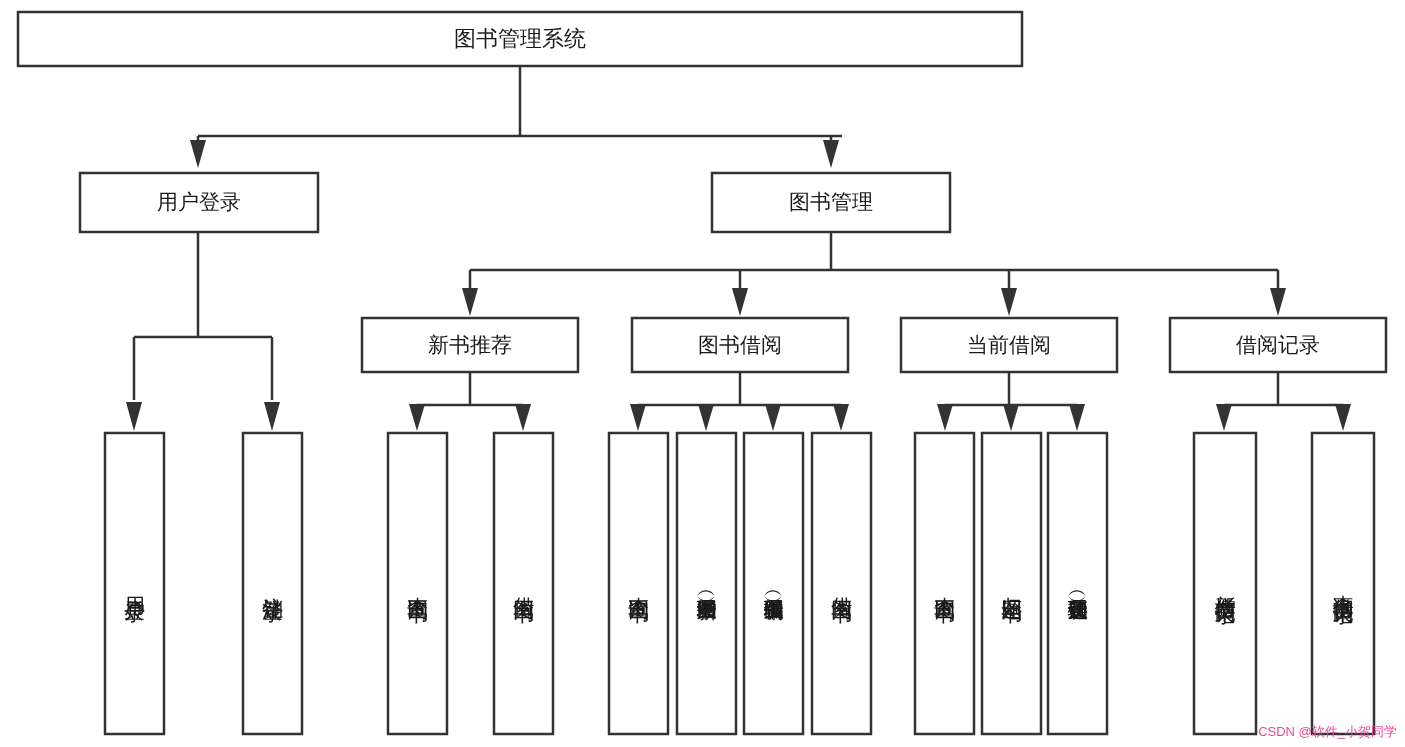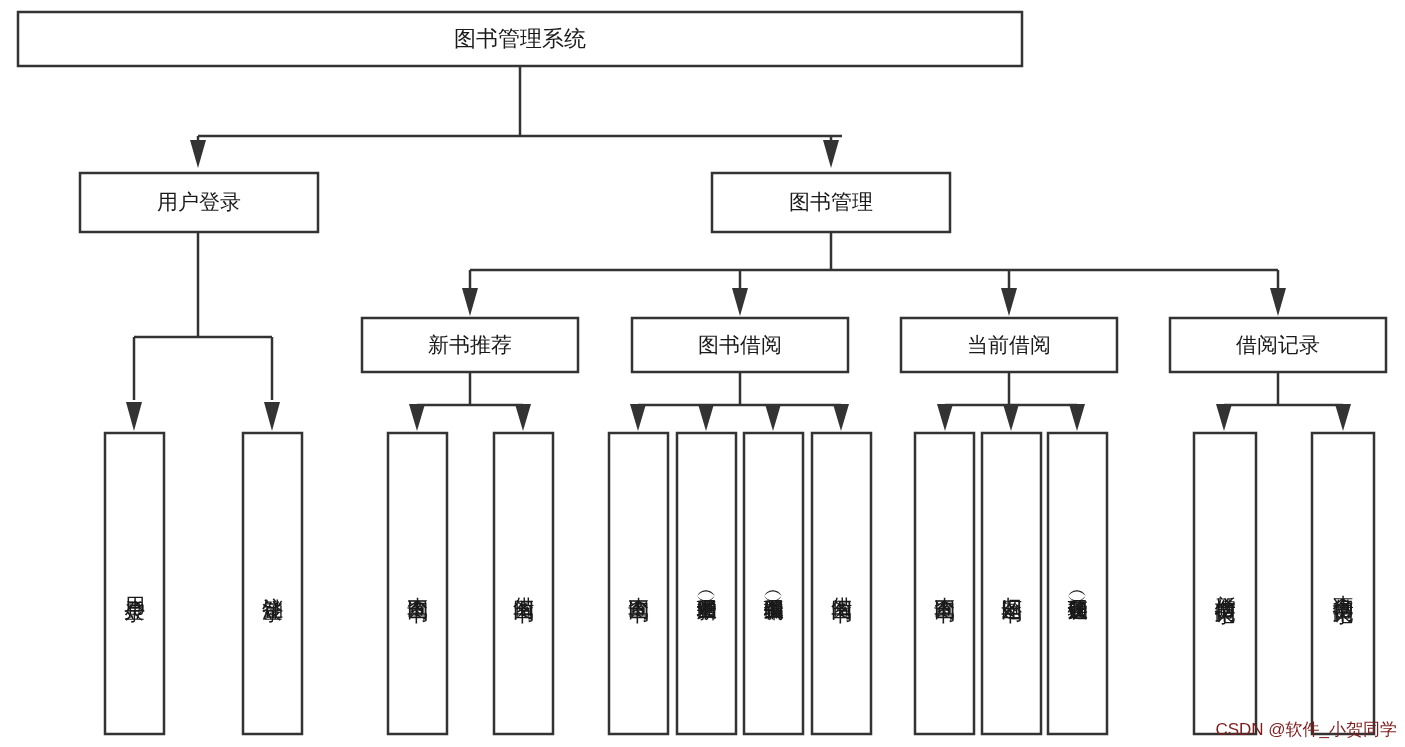--- a/index.html
+++ b/index.html
@@ -71,22 +71,22 @@
   }
   .vlabel.tight {
     letter-spacing: 0px;
     font-size: 20px;
   }
   .watermark {
     position: absolute;
     right: 8px;
     bottom: 6px;
     font-family: "Liberation Sans", "DejaVu Sans", sans-serif;
-    font-size: 17px;
-    color: #7f1d1d;
+    font-size: 13px;
+    color: #ec4899;
     white-space: nowrap;
     margin-top: 16px;
   }
 </style>
 </head>
 <body>
 
 <div id="diagram-root">
 
   <svg class="diagram-canvas" viewBox="0 0 1405 747" xmlns="http://www.w3.org/2000/svg">

